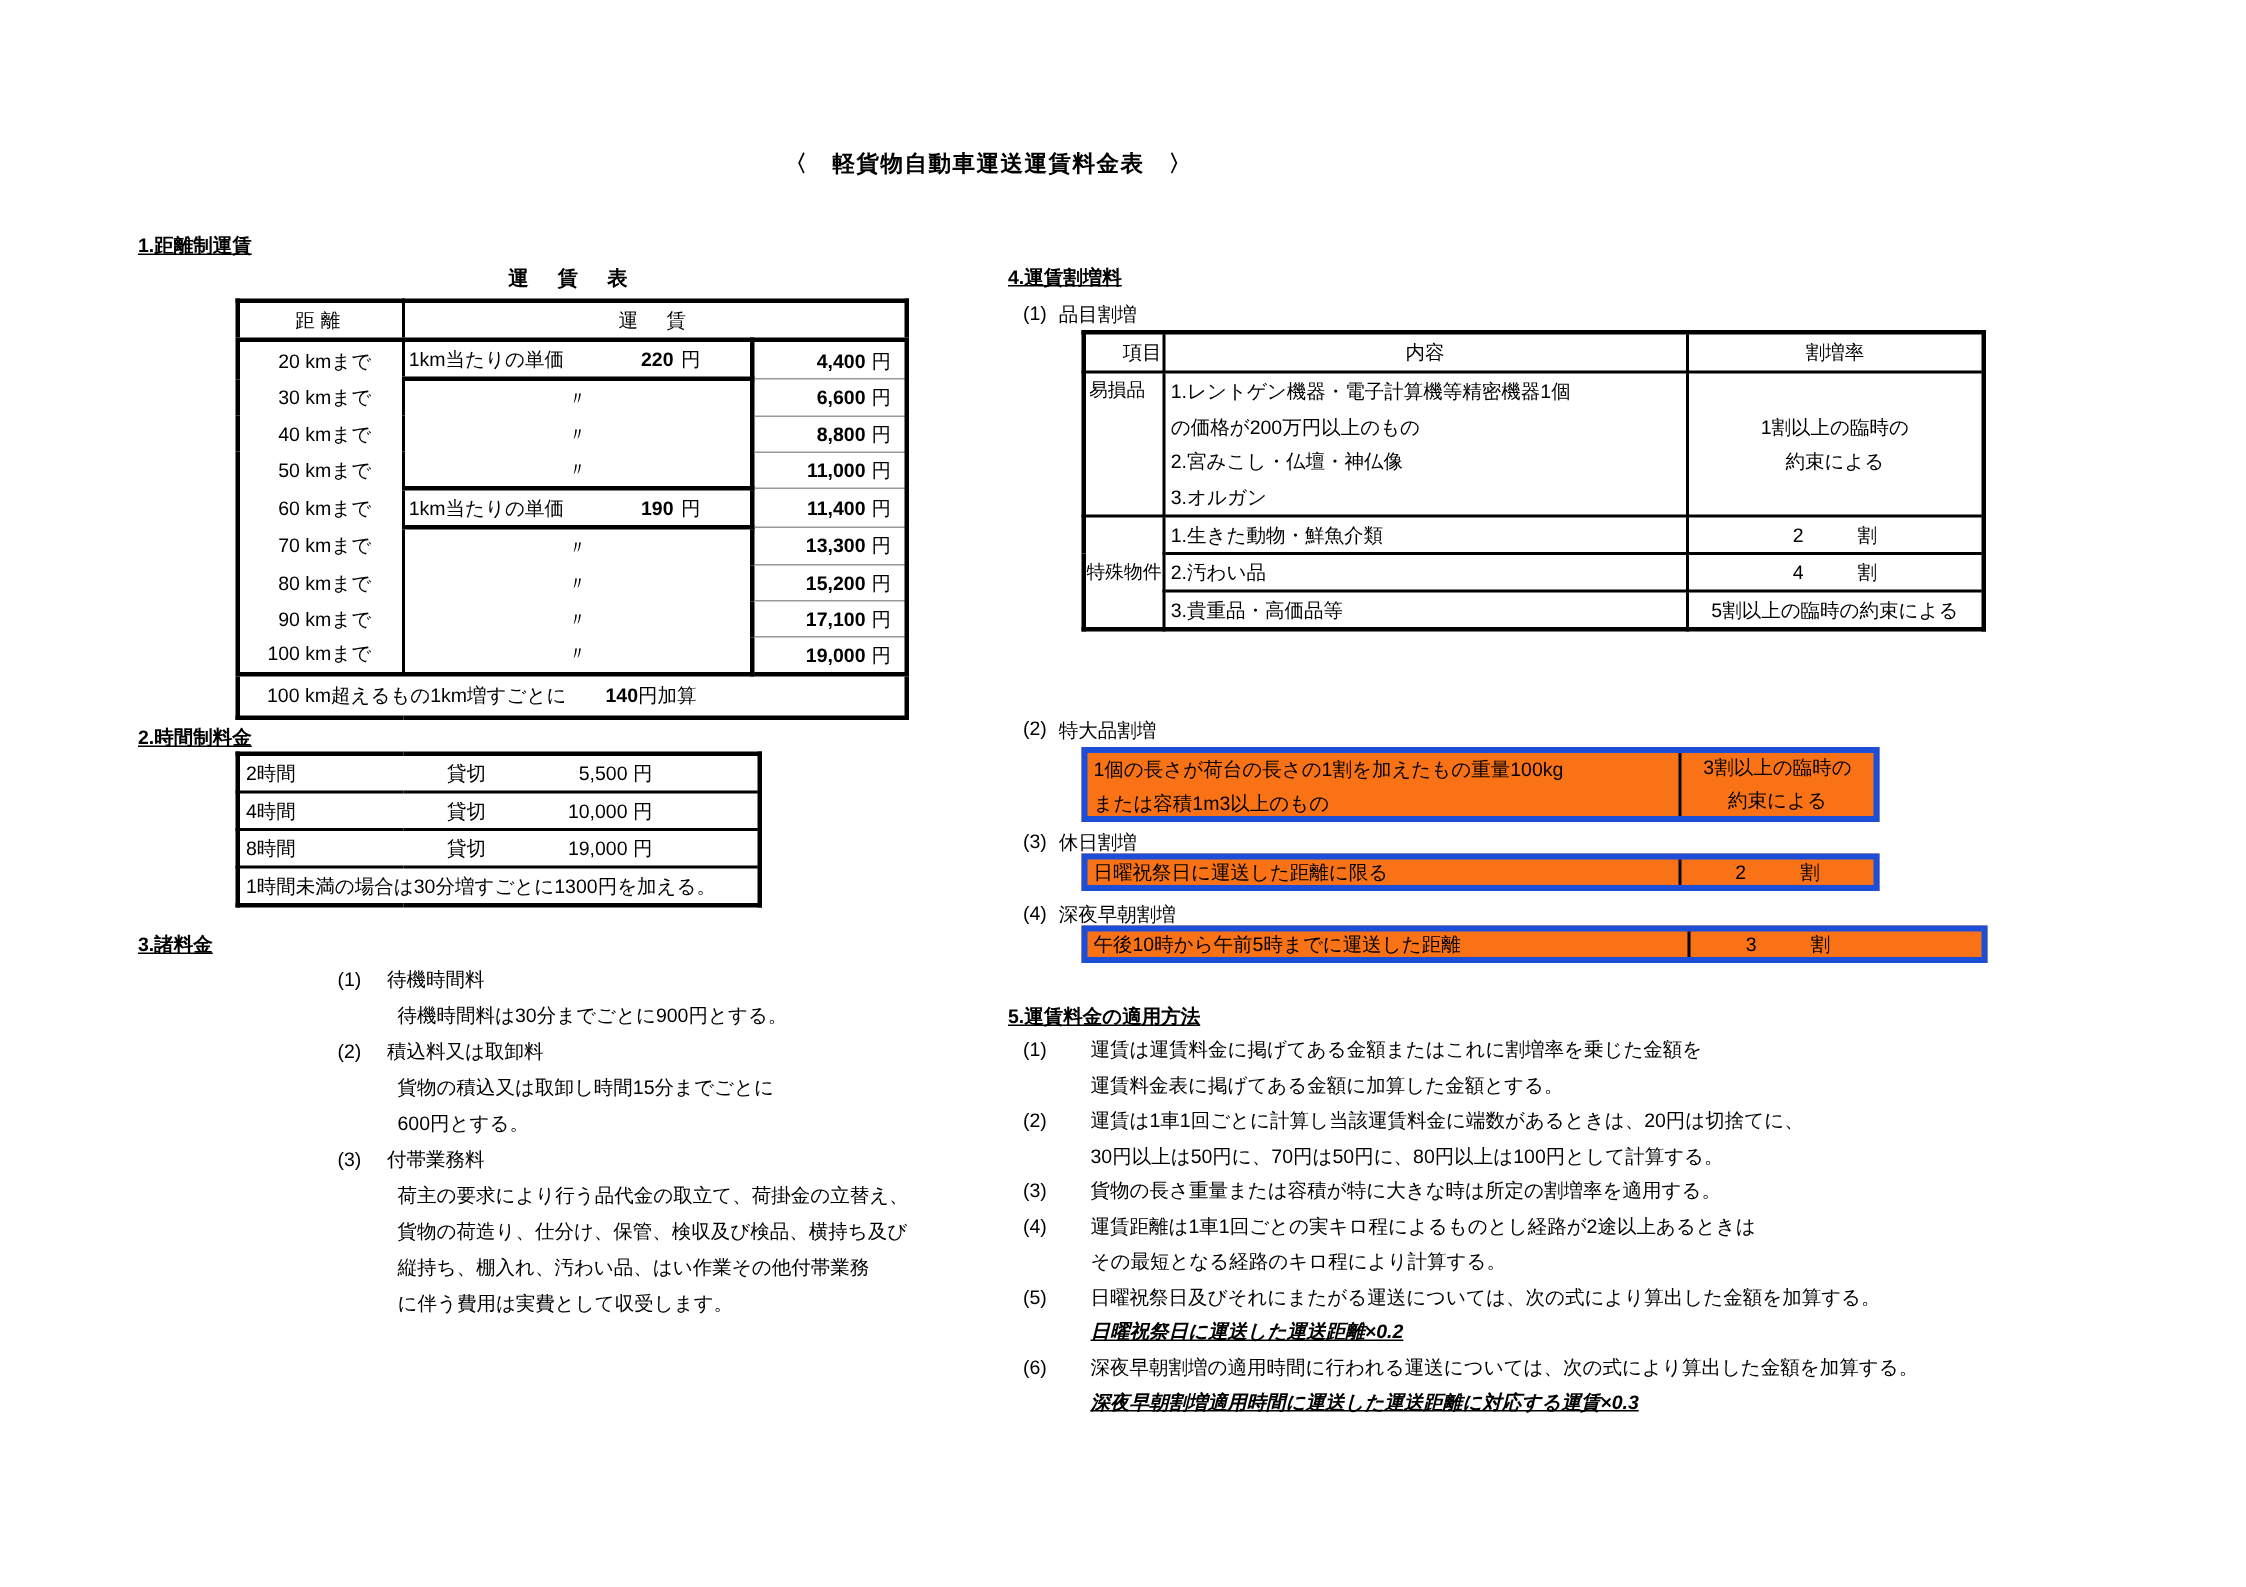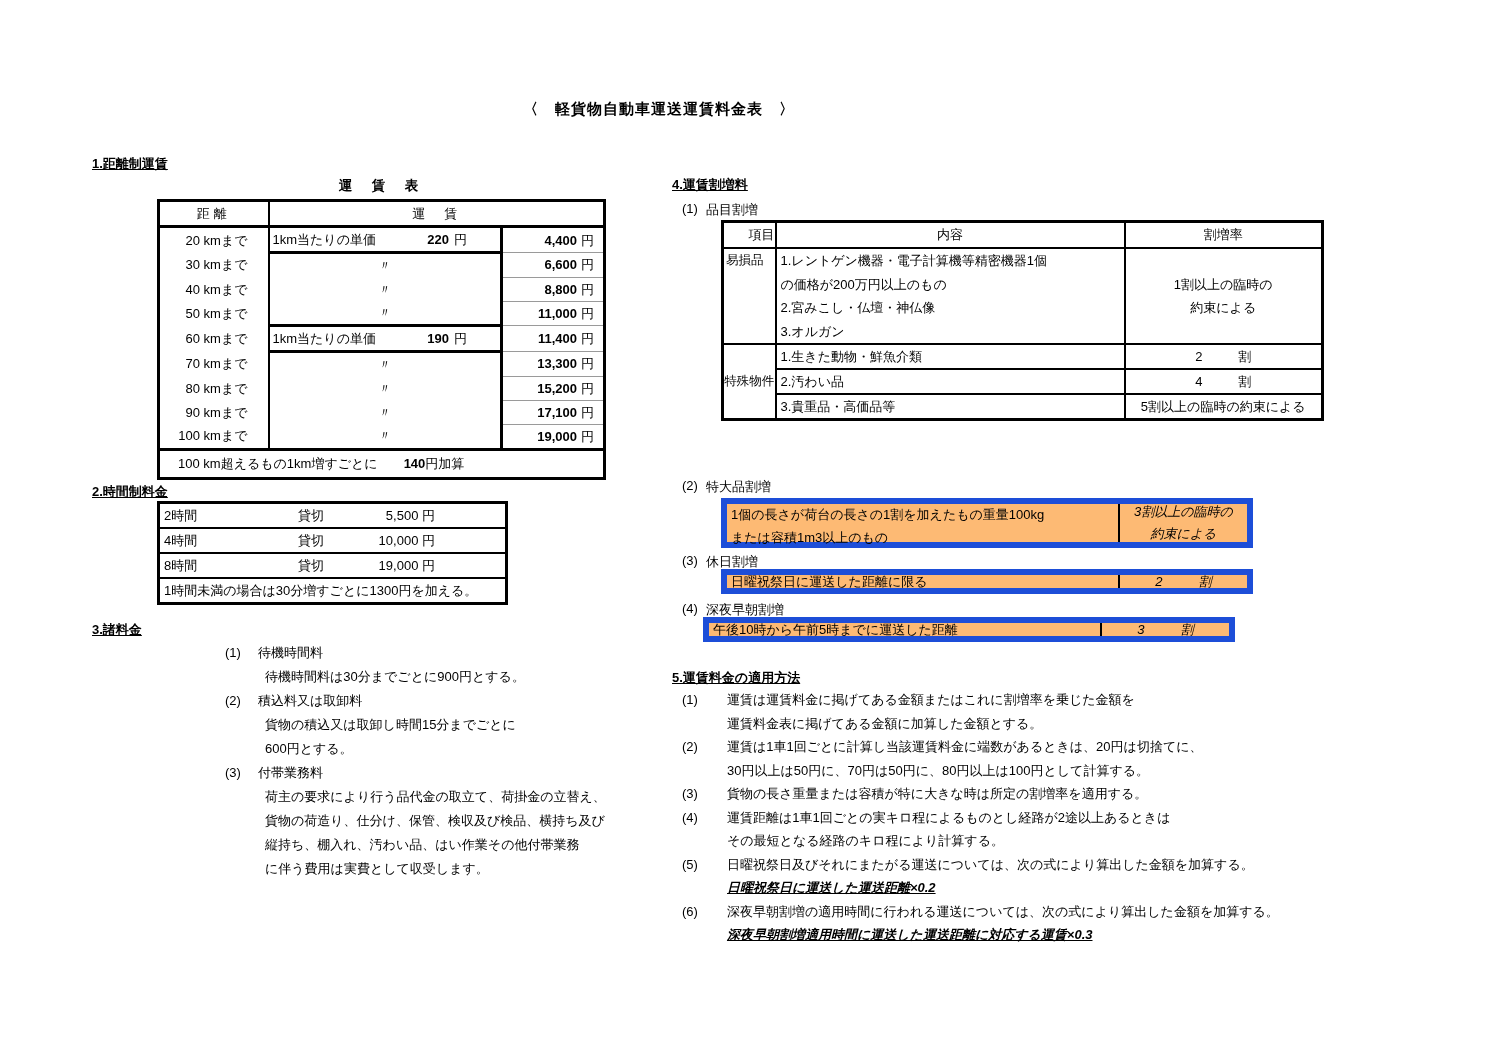--- a/index.html
+++ b/index.html
@@ -59,24 +59,24 @@
   .t4 .item.top{vertical-align:top;line-height:23px;}
   .t4 .item.ctr{text-align:center;padding-left:0;}
   .t4 .cnt div{line-height:23.5px;padding-left:4px;white-space:nowrap;}
   .t4 .rate-multi{text-align:center;}
   .t4 .rate-multi div{line-height:23.5px;}
   .t4 .row23 td{height:23px;line-height:23px;}
   .t4 .crow{padding-left:4px;white-space:nowrap;}
   .rate{display:flex;justify-content:center;align-items:center;gap:36px;}
   .rate-text{text-align:center;white-space:nowrap;}
   
-  .box{position:absolute;border:6px solid #1d4ed8;display:flex;font-size:13px;box-sizing:border-box;background:#fdba74;}
+  .box{position:absolute;border:4px solid #1d4ed8;display:flex;font-size:13px;box-sizing:border-box;background:#f97316;}
   .box .lcell{border-right:2px solid #000;box-sizing:border-box;}
   .box .lcell div{line-height:22.5px;padding-left:4px;white-space:nowrap;}
-  .box .rcell{display:flex;flex-direction:column;justify-content:center;box-sizing:border-box;font-style:italic;}
+  .box .rcell{display:flex;flex-direction:column;justify-content:center;box-sizing:border-box;}
   .box .rcell div{line-height:22px;text-align:center;white-space:nowrap;}
   .box1r{align-items:stretch;}
   .box1r .lcell{display:flex;align-items:center;}
   .box1r .lcell div{line-height:normal;}
 </style>
 </head>
 <body>
 
 <div class="abs title" style="left:523px;top:100px;">〈　軽貨物自動車運送運賃料金表　〉</div>
 
@@ -313,21 +313,21 @@
         <span>2</span>
         <span>割</span>
       </div>
     </div>
 </div>
 
 <div class="abs lbl" style="left:682px;top:601px;">
     <span>(4)</span>
     <span>深夜早朝割増</span>
   </div>
-<div class="box box1r" style="left:703px;top:617px;width:532px;height:25px;">
+<div class="box box1r" style="left:721px;top:617px;width:604px;height:25px;">
   <div class="lcell" style="width:402px;">
       <div>午後10時から午前5時までに運送した距離</div>
     </div>
   <div class="rcell" style="width:130px;">
       <div class="rate">
         <span>3</span>
         <span>割</span>
       </div>
     </div>
 </div>

